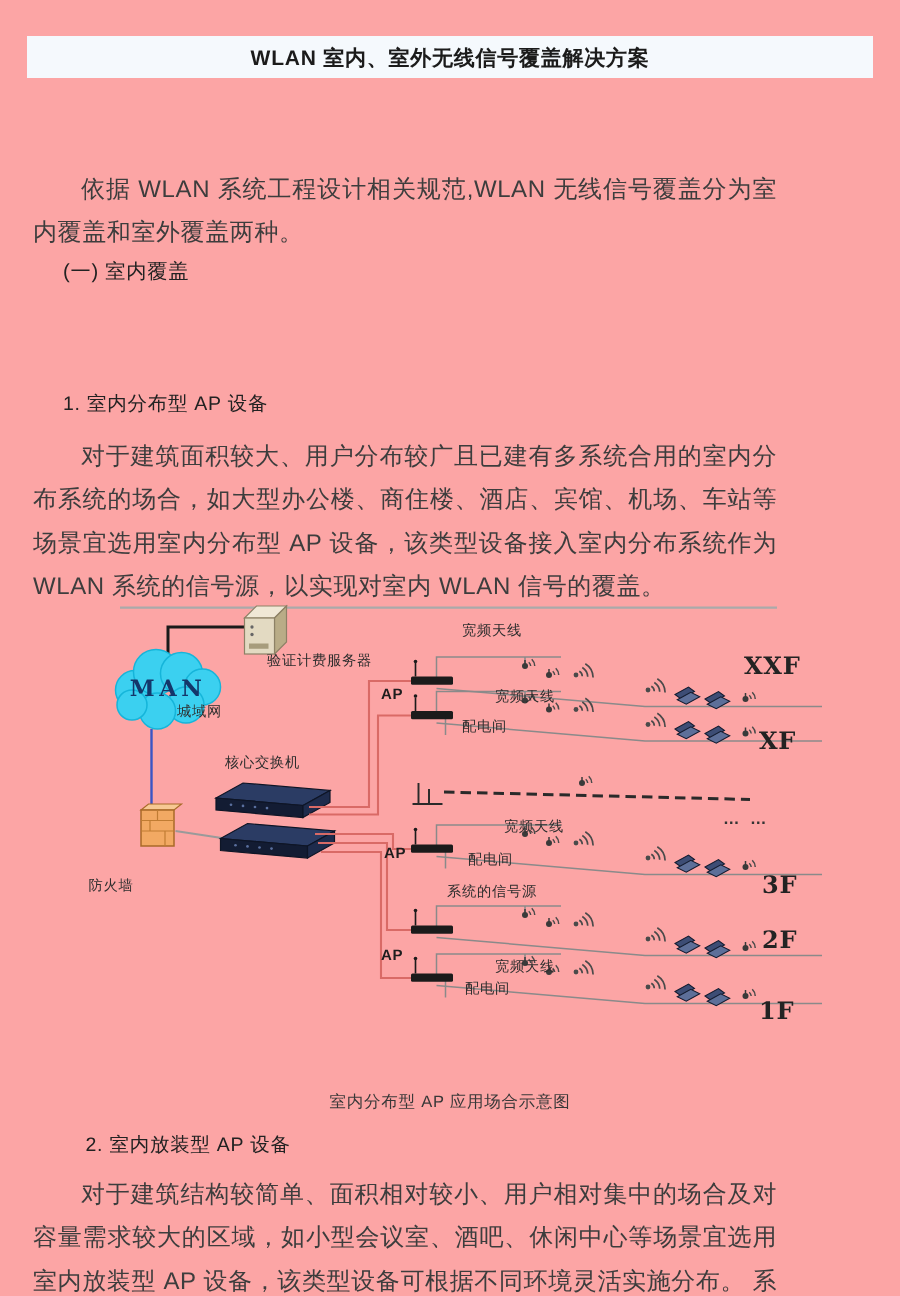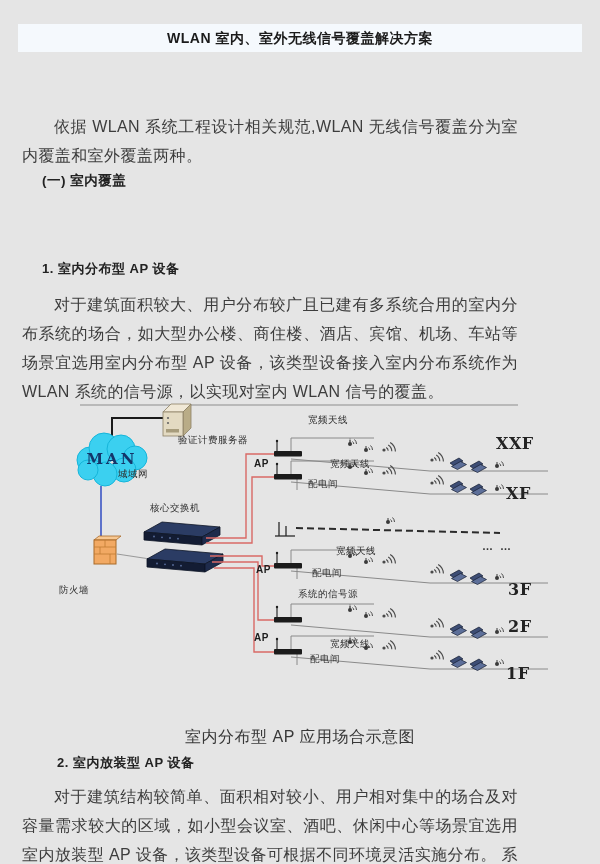--- a/index.html
+++ b/index.html
@@ -1,18 +1,18 @@
 <!DOCTYPE html>
 <html><head>
 <meta charset="utf-8">
 <style>
   html,body{margin:0;padding:0;background:#ffffff;}
   .page{
     position:relative;width:600px;height:864px;margin:0 auto;overflow:hidden;
-    background:#e5e5e5;color:#3d3d3d;
+    background:#fca5a5;color:#3d3d3d;
     font-family:"Liberation Sans","DejaVu Sans",sans-serif;
   }
   .title-bar{
     position:absolute;left:18px;right:18px;top:24px;height:28px;
     background:#f5f9fd;
   }
   .doc-title{
     position:absolute;left:0;right:0;top:0;height:28px;line-height:28px;
     text-align:center;font-size:14px;font-weight:bold;color:#1b1b1b;
     letter-spacing:0.5px;
@@ -20,30 +20,30 @@
   .para{
     position:absolute;left:22px;width:496px;
     font-size:16px;line-height:29px;text-align:justify;
     text-indent:2em;color:#3d3d3d;letter-spacing:0.4px;
   }
   .p-intro{top:112px;}
   .p-indoor{top:198px;}
   .p-dist{top:290px;}
   .p-mount{top:782px;}
   .hd{
-    position:absolute;left:42px;font-weight:bold;color:#222;
+    position:absolute;left:42px;font-weight:normal;color:#222;
     letter-spacing:0.5px;
   }
   .hd-1{top:172px;font-size:13.5px;}
   .hd-num{font-size:13px;}
   .hd-dist{top:260px;}
   .hd-mount{top:754px;margin-left:15px;}
   .fig-caption{
     position:absolute;left:0;right:0;top:727px;text-align:center;
-    font-size:16px;color:#383838;letter-spacing:0.5px;
+    font-size:11px;color:#383838;letter-spacing:0.5px;
   }
   .diagram{
     position:absolute;left:0;top:398px;width:600px;height:320px;
   }
   .diagram svg{position:absolute;left:0;top:0;}
   .dlabel{
     position:absolute;font-size:9.5px;color:#2e2e2e;white-space:nowrap;
     letter-spacing:0.5px;
   }
   .man-text{

